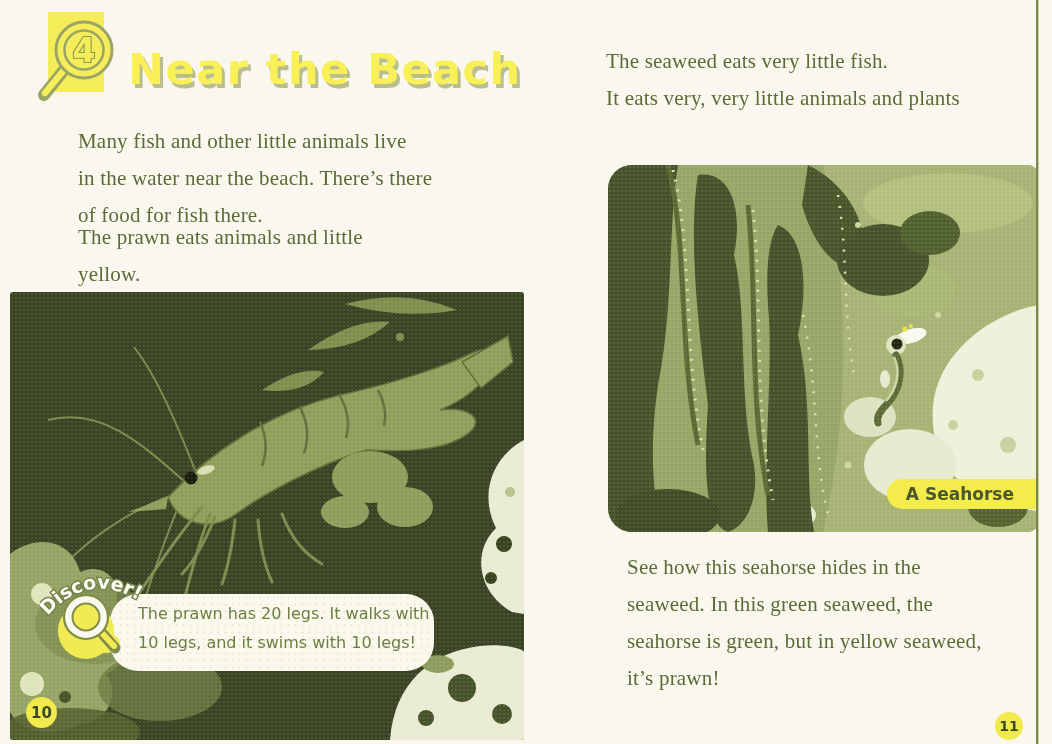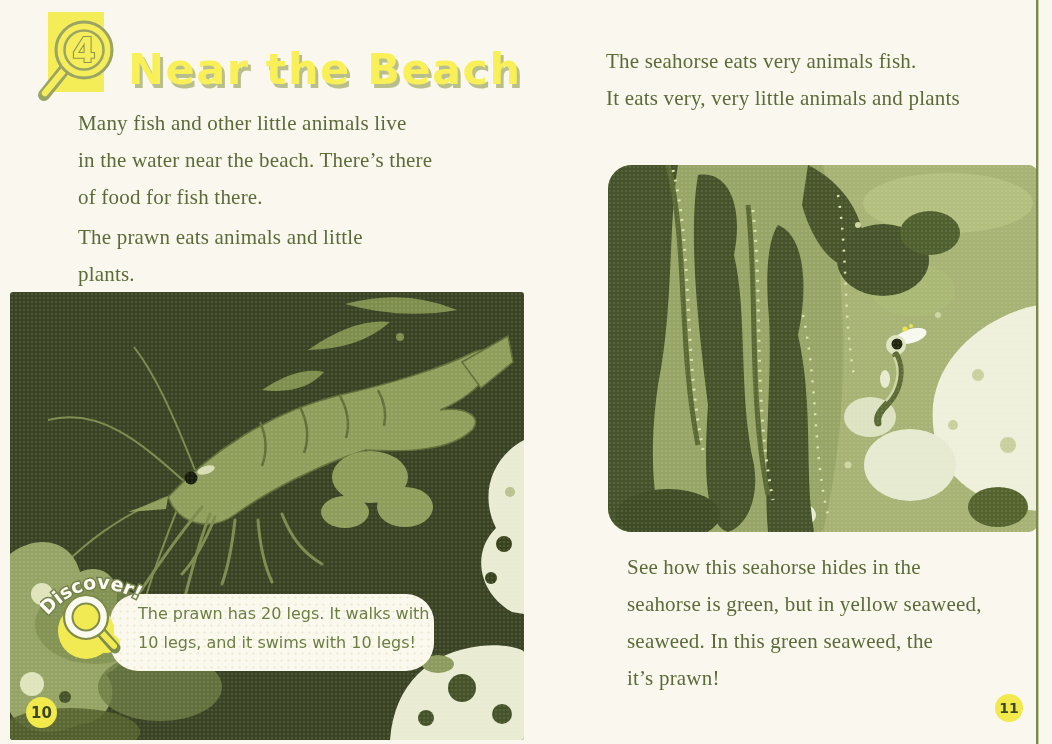--- a/index.html
+++ b/index.html
@@ -52,21 +52,21 @@
   .badge{position:absolute;left:40px;top:565px;width:115px;height:105px;z-index:3;}
   .chapter-badge{position:absolute;left:30px;top:8px;width:120px;height:100px;}
   
   .pagenum{
     position:absolute;width:31px;height:31px;border-radius:50%;
     background:#f2e94c;display:flex;align-items:center;justify-content:center;
     font-family:"DejaVu Sans", sans-serif;font-weight:bold;font-size:15px;color:#3c4823;
     z-index:3;
   }
   .pagenum-left{left:26px;top:697px;}
-  .pagenum-right{left:995px;top:694px;width:28px;height:28px;font-size:14px;}
+  .pagenum-right{left:995px;top:712px;width:28px;height:28px;font-size:14px;}
   
   .edge-line{position:absolute;left:1036px;top:0;width:2px;height:744px;background:#7b8750;}
   .edge-line-hl{position:absolute;left:1038px;top:0;width:1px;height:744px;background:#c9cfa3;}
 </style>
 </head>
 <body>
 
 <div class="spread">
 
   <section>
@@ -75,29 +75,29 @@
       <rect x="18" y="4" width="56" height="80" fill="#f5ed58"></rect>
       <line x1="34" y1="62" x2="14" y2="87" stroke="#9aa464" stroke-width="12" stroke-linecap="round"></line>
       <line x1="34" y1="62" x2="15" y2="85" stroke="#f5ed5a" stroke-width="6.5" stroke-linecap="round"></line>
       <circle cx="54" cy="42" r="28" fill="#f5ed5a" stroke="#9aa464" stroke-width="3"></circle>
       <circle cx="54" cy="42" r="19.5" fill="none" stroke="#9aa464" stroke-width="2.5"></circle>
       <text x="54" y="54" text-anchor="middle" font-family="DejaVu Sans, sans-serif" font-weight="bold" font-size="33" fill="#f5ed5a" stroke="#8d9554" stroke-width="2.2" paint-order="stroke">4</text>
     </svg>
 
     <h1 class="chapter-title">Near the Beach</h1>
 
-    <div class="body-par" style="left:78px;top:105px;">
+    <div class="body-par" style="left:78px;top:123px;">
       <div class="ln">Many fish and other little animals live</div>
       <div class="ln">in the water near the beach. There’s there</div>
       <div class="ln">of food for fish there.</div>
     </div>
 
     <div class="body-par" style="left:78px;top:219px;">
       <div class="ln">The prawn eats animals and little</div>
-      <div class="ln">plants.</div>
+      <div class="ln">yellow.</div>
     </div>
 
     <div class="photo photo-left">
       <svg viewBox="0 0 514 448" width="514" height="448">
         <rect width="514" height="448" fill="#3a4424"></rect>
 
         <g fill="#7e8e4d">
           <path d="M335,12 q60,-16 112,6 q-56,10 -112,-6 Z"></path>
           <path d="M298,58 q46,-32 82,-28 q-30,27 -82,28 Z"></path>
           <path d="M252,98 q36,-24 62,-18 q-20,23 -62,18 Z"></path>
@@ -197,21 +197,21 @@
       <div class="ln">The prawn has 20 legs. It walks with</div>
       <div class="ln">10 legs, and it swims with 10 legs!</div>
     </div>
 
     <div class="pagenum pagenum-left">10</div>
   </section>
 
   <section>
 
     <div class="body-par" style="left:606px;top:43px;">
-      <div class="ln">The seahorse eats very animals fish.</div>
+      <div class="ln">The seaweed eats very little fish.</div>
       <div class="ln">It eats very, very little animals and plants</div>
     </div>
 
     <div class="photo photo-right">
       <svg viewBox="0 0 430 367" width="430" height="367">
         <rect width="430" height="367" fill="#97a566"></rect>
         <path d="M215,0 H430 V367 H215 C242,250 242,120 215,0 Z" fill="#a6b374"></path>
         <ellipse cx="340" cy="38" rx="85" ry="30" fill="#b2bf7f"></ellipse>
         <ellipse cx="305" cy="125" rx="42" ry="26" fill="#aab875"></ellipse>
 
@@ -255,26 +255,27 @@
           <circle cx="303" cy="161" r="2" fill="#e9e34a"></circle>
           <path d="M288,190 C296,205 292,225 280,238 C272,246 268,252 270,258" stroke="#5c6a36" stroke-width="7" fill="none" stroke-linecap="round"></path>
           <path d="M286,192 C293,206 289,224 278,236" stroke="#cdd6a4" stroke-width="2.5" fill="none"></path>
           <ellipse cx="277" cy="214" rx="5" ry="9" fill="#eef0d8" opacity=".9"></ellipse>
         </g>
         <circle cx="250" cy="60" r="3" fill="#cdd6a0"></circle>
         <circle cx="330" cy="150" r="3" fill="#cdd6a0"></circle>
         <circle cx="240" cy="300" r="3.5" fill="#cdd6a0"></circle>
       </svg>
       <div class="grain"></div>
+      <div class="caption-tag">A Seahorse</div>
     </div>
 
     <div class="body-par" style="left:627px;top:549px;">
       <div class="ln">See how this seahorse hides in the</div>
+      <div class="ln">seaweed. In this green seaweed, the</div>
       <div class="ln">seahorse is green, but in yellow seaweed,</div>
-      <div class="ln">seaweed. In this green seaweed, the</div>
       <div class="ln">it’s prawn!</div>
     </div>
 
     <div class="pagenum pagenum-right">11</div>
   </section>
 
   <div class="edge-line"></div>
   <div class="edge-line-hl"></div>
 </div>
 

